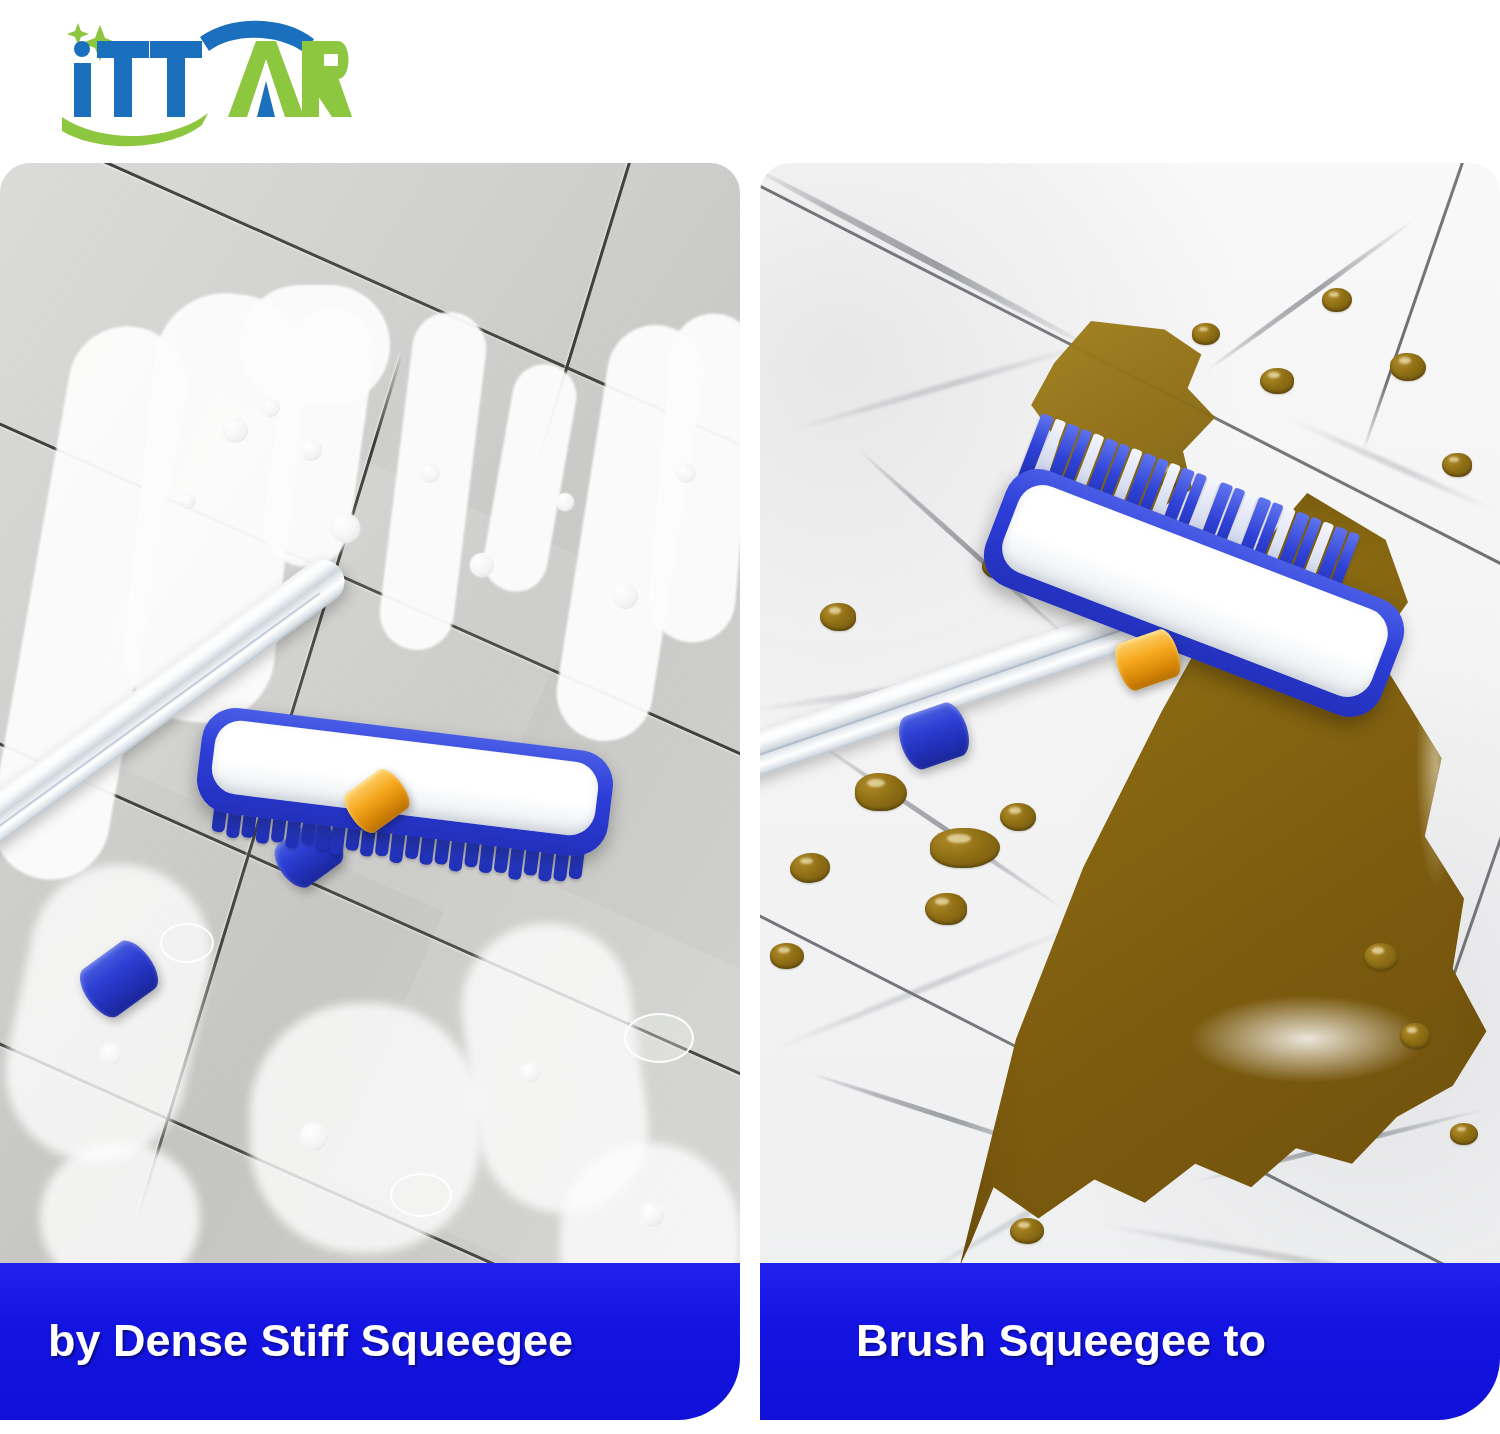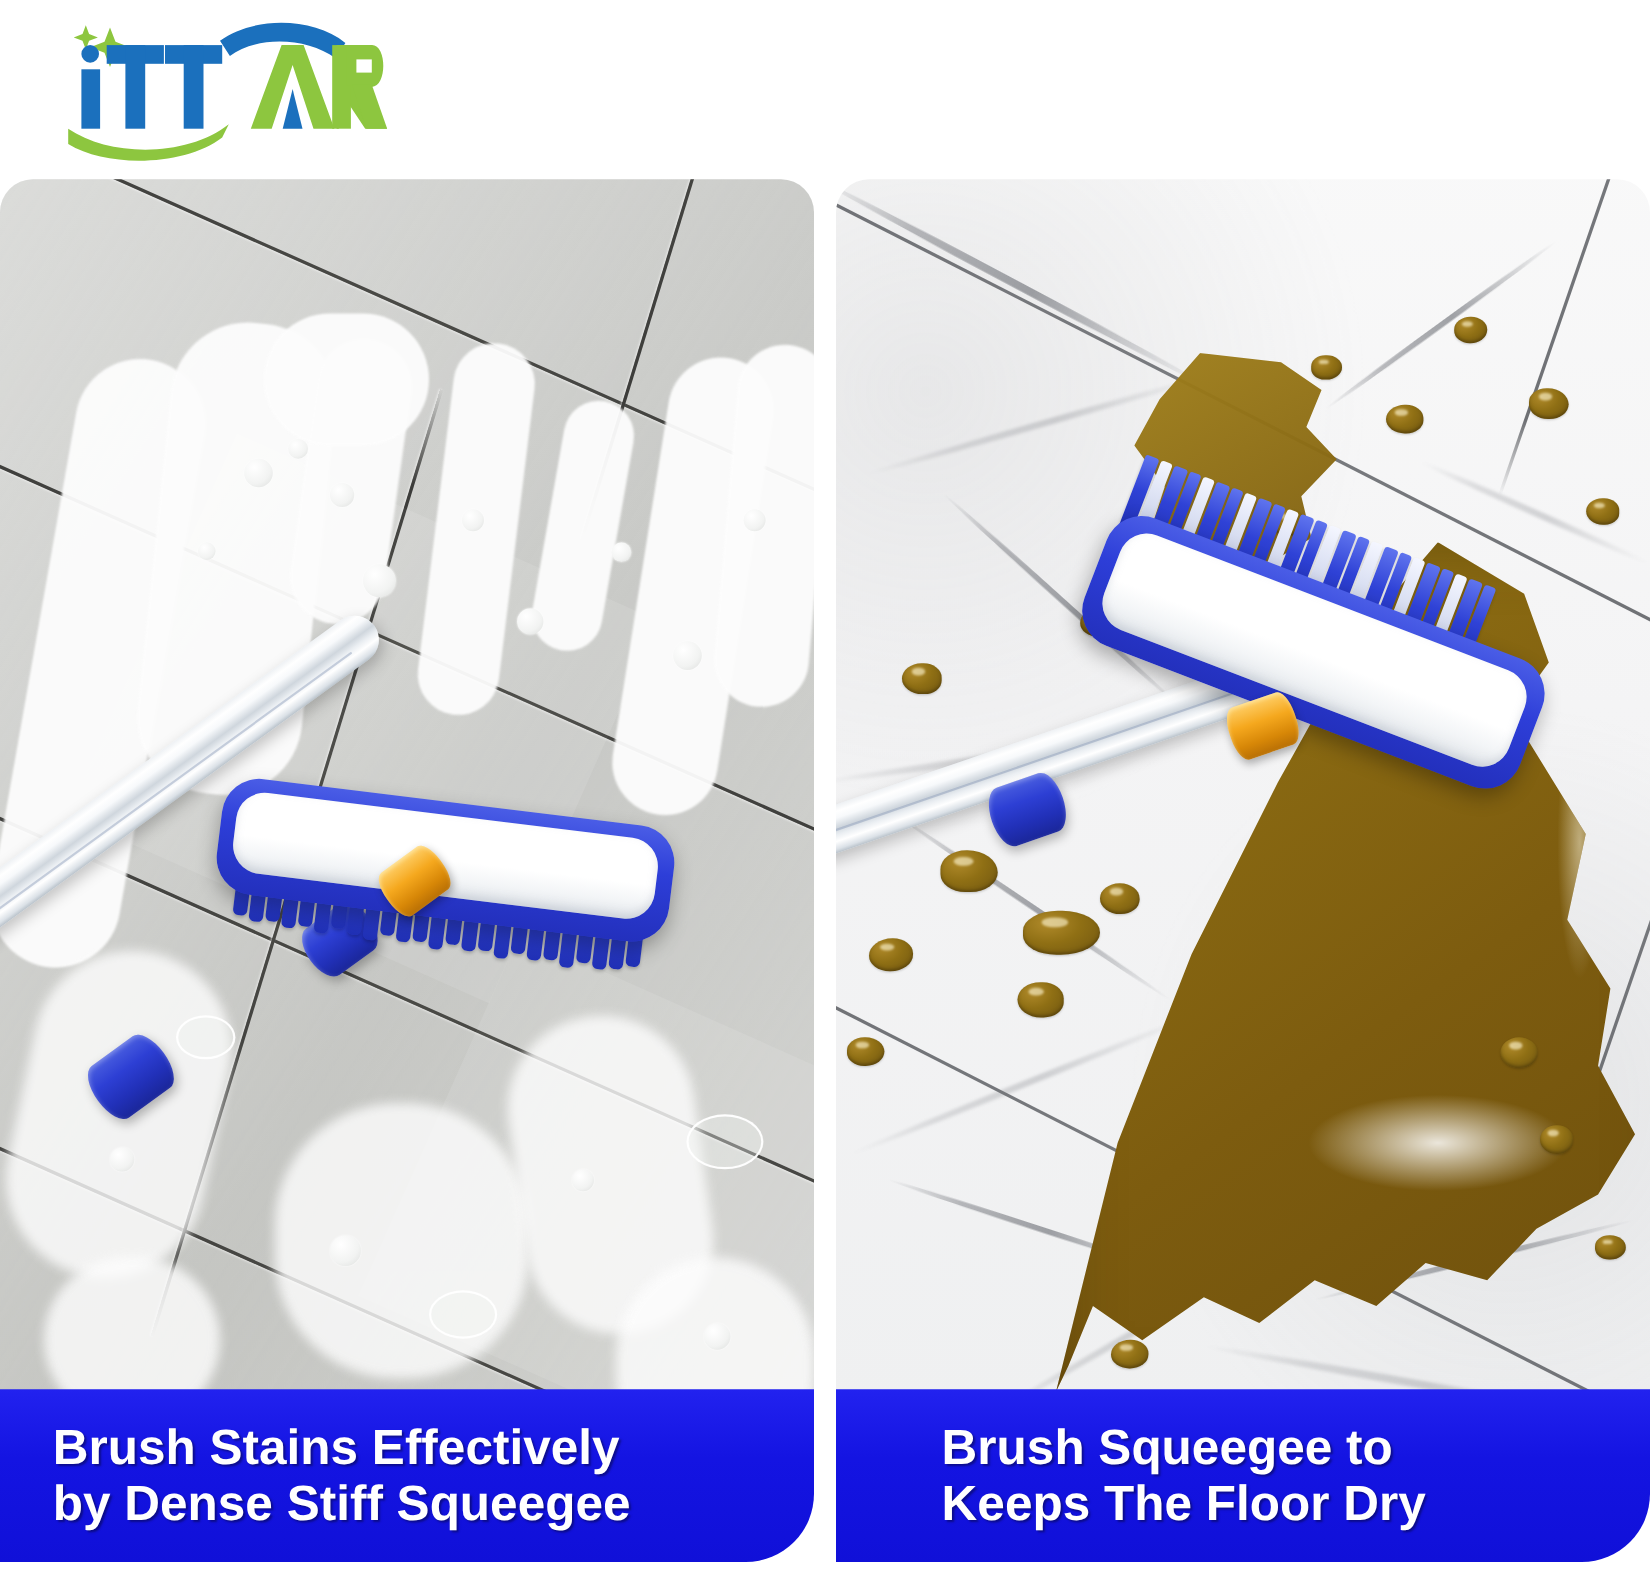--- a/index.html
+++ b/index.html
@@ -478,22 +478,20 @@
         </div>
 
         <div class="head-frame" style="left:222px; top:368px; width:424px; height:124px; transform:rotate(21deg); z-index:4;"></div>
         <div class="head-blade" style="left:238px; top:382px; width:394px; height:92px; transform:rotate(21deg); z-index:5;"></div>
       </div>
 
     </div>
   </div>
 
   <div class="caption" id="caption-left">
-    <div class="caption-line">Brush Stains Effectively</div>
     <div class="caption-line">by Dense Stiff Squeegee</div>
   </div>
 
   <div class="caption" id="caption-right">
     <div class="caption-line">Brush Squeegee to</div>
-    <div class="caption-line">Keeps The Floor Dry</div>
   </div>
 
 </div>
 
 </body></html>

